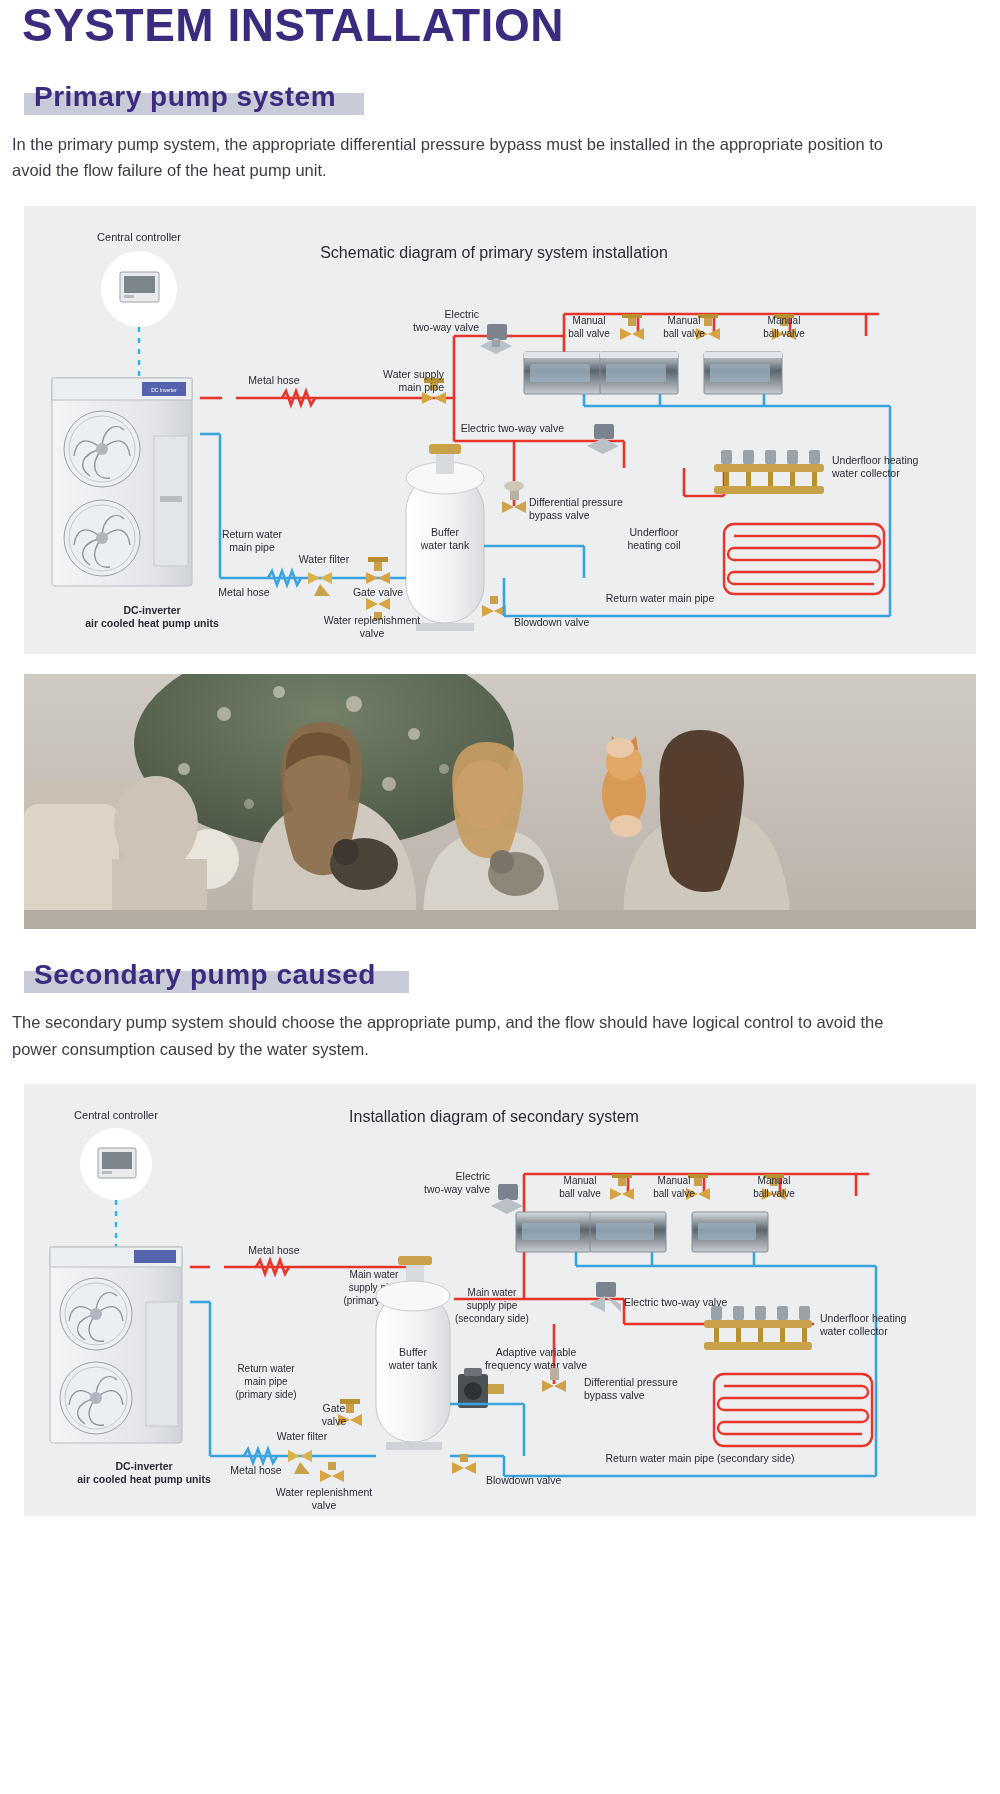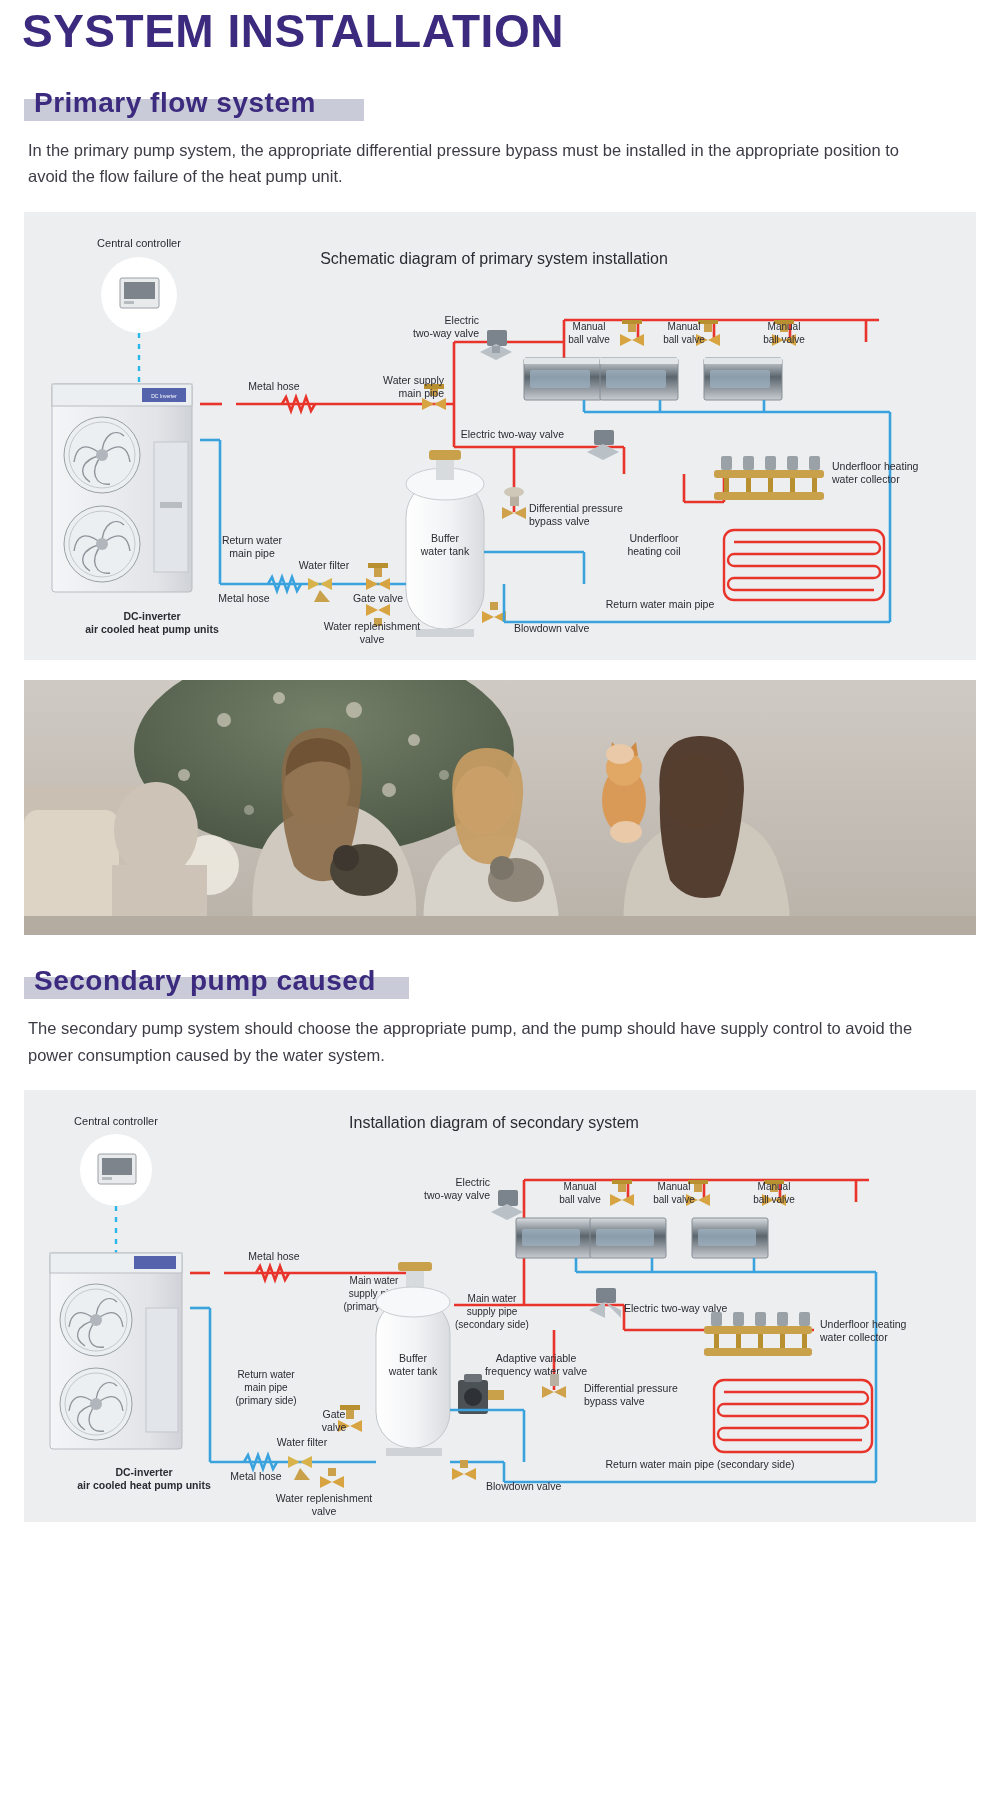--- a/index.html
+++ b/index.html
@@ -9,21 +9,21 @@
     background: #ffffff;
     font-family: "Liberation Sans", sans-serif;
   }
   .page { width: 1000px; position: relative; padding: 0 0 10px 0; }
 
   .main-title {
     font-size: 46px;
     font-weight: bold;
     color: #3b2a7e;
     letter-spacing: 0.5px;
-    margin: 6px 0 0 22px;
+    margin: 0 0 0 22px;
     line-height: 1.1;
   }
 
   .section-heading-wrap {
     position: relative;
     margin: 30px 0 0 24px;
     display: inline-block;
   }
   .section-heading-bar {
     position: absolute;
@@ -36,21 +36,21 @@
     position: relative;
     z-index: 1;
     font-size: 28px;
     font-weight: bold;
     color: #3b2a7e;
     padding-left: 10px;
     letter-spacing: 0.5px;
   }
 
   .body-text {
-    margin: 18px 24px 0 28px;
+    margin: 18px 24px 0 12px;
     font-size: 16.5px;
     color: #3c3c46;
     line-height: 1.62;
     max-width: 900px;
   }
 
   .diagram-box {
     margin: 22px 24px 0 24px;
     background: #eceef0;
     position: relative;
@@ -73,21 +73,21 @@
 </head>
 <body>
 
 <div class="page">
 
   <h1 class="main-title">SYSTEM INSTALLATION</h1>
 
   
   <div class="section-heading-wrap">
     <span class="section-heading-bar" style="width:340px"></span>
-    <span class="section-heading">Primary flow system</span>
+    <span class="section-heading">Primary pump system</span>
   </div>
 
   <p class="body-text">In the primary pump system, the appropriate differential pressure bypass must be installed in the appropriate position to avoid the flow failure of the heat pump unit.</p>
 
   <div class="diagram-box" id="diagram-primary">
     <svg width="952" height="448" viewBox="0 0 952 448">
       <defs>
         <linearGradient id="unitG" x1="0" y1="0" x2="1" y2="0">
           <stop offset="0" stop-color="#f4f5f7"></stop>
             <stop offset="0.75" stop-color="#e2e4e8"></stop>
@@ -429,21 +429,21 @@
       <rect x="0" y="236" width="952" height="19" fill="#b4aca1"></rect>
     </svg>
   </div>
 
   
   <div class="section-heading-wrap">
     <span class="section-heading-bar" style="width:385px"></span>
     <span class="section-heading">Secondary pump caused</span>
   </div>
 
-  <p class="body-text">The secondary pump system should choose the appropriate pump, and the pump should have supply control to avoid the power consumption caused by the water system.</p>
+  <p class="body-text">The secondary pump system should choose the appropriate pump, and the flow should have logical control to avoid the power consumption caused by the water system.</p>
 
   <div class="diagram-box" id="diagram-secondary">
     <svg width="952" height="432" viewBox="0 0 952 432">
       <text x="470" y="38" text-anchor="middle" font-size="16" fill="#2b2b33">Installation diagram of secondary system</text>
 
       <ellipse cx="92" cy="80" rx="36" ry="36" fill="#ffffff"></ellipse>
       <rect x="74" y="64" width="38" height="30" rx="2" fill="#e9eaec" stroke="#9aa0a6"></rect>
       <rect x="78" y="68" width="30" height="17" fill="#7d848b"></rect>
       <rect x="78" y="87" width="10" height="3" fill="#b6bbc0"></rect>
       <text x="92" y="35" text-anchor="middle" font-size="11" fill="#2b2b33">Central controller</text>

